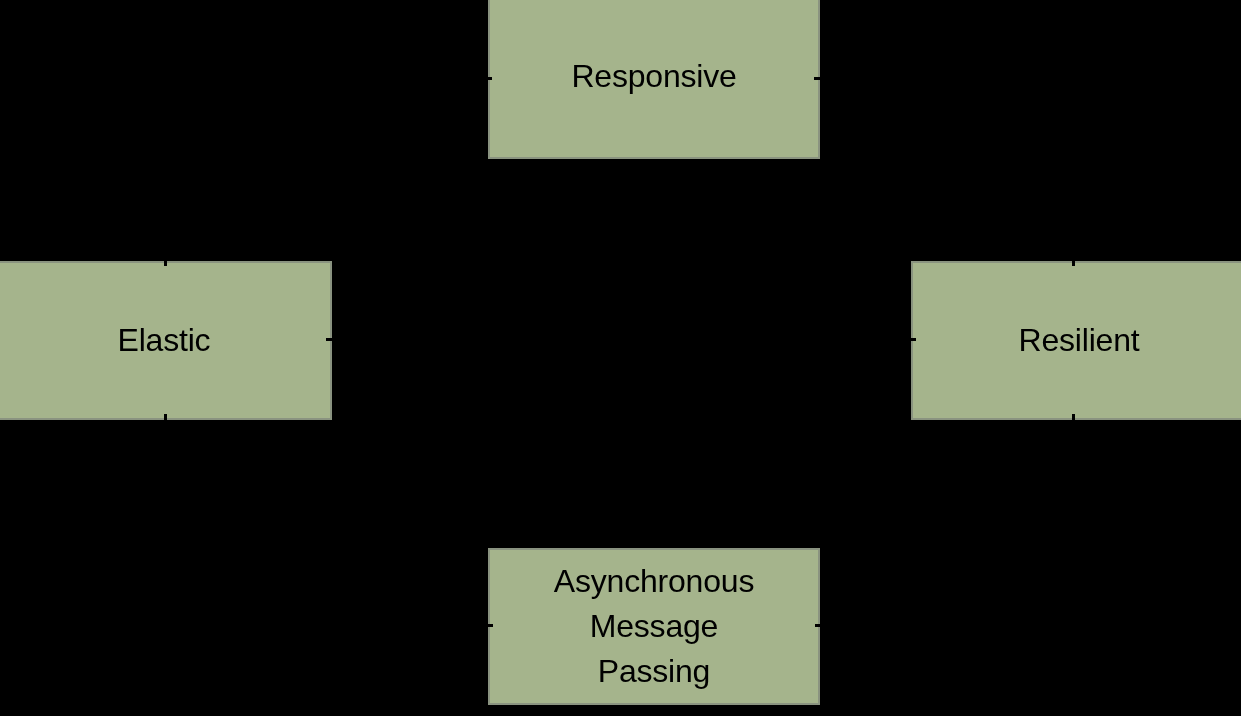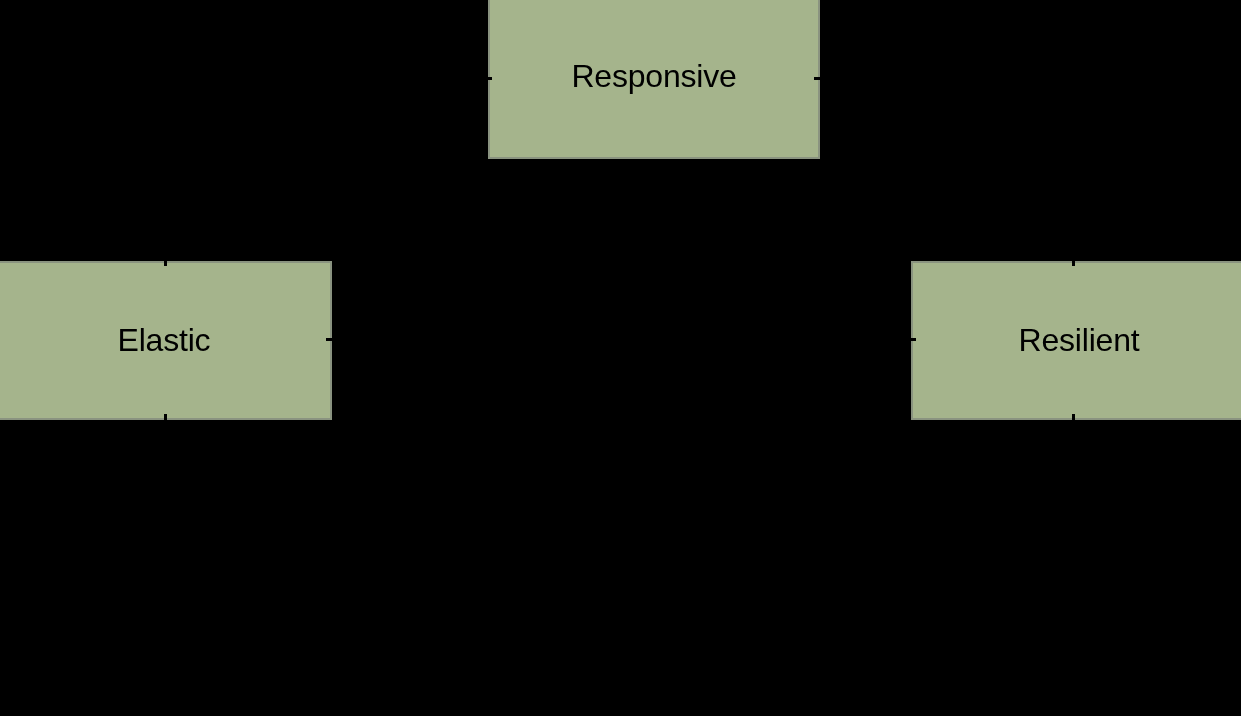--- a/index.html
+++ b/index.html
@@ -77,20 +77,23 @@
 <body>
 
 <div id="canvas">
 
   <div class="node" id="node-responsive">Responsive</div>
 
   <div class="node" id="node-elastic">Elastic</div>
 
   <div class="node" id="node-resilient">Resilient</div>
 
+  <div class="node" id="node-async">Asynchronous
+Message
+Passing</div>
 
   <div class="connector h" style="left:484px; top:77px;  width:8px;"></div>
   <div class="connector h" style="left:814px; top:77px;  width:9px;"></div>
 
   <div class="connector v" style="left:164px; top:257px; height:9px;"></div>
   <div class="connector h" style="left:326px; top:338px; width:9px;"></div>
   <div class="connector v" style="left:164px; top:414px; height:9px;"></div>
 
   <div class="connector v" style="left:1072px; top:257px; height:9px;"></div>
   <div class="connector h" style="left:907px;  top:338px; width:9px;"></div>

